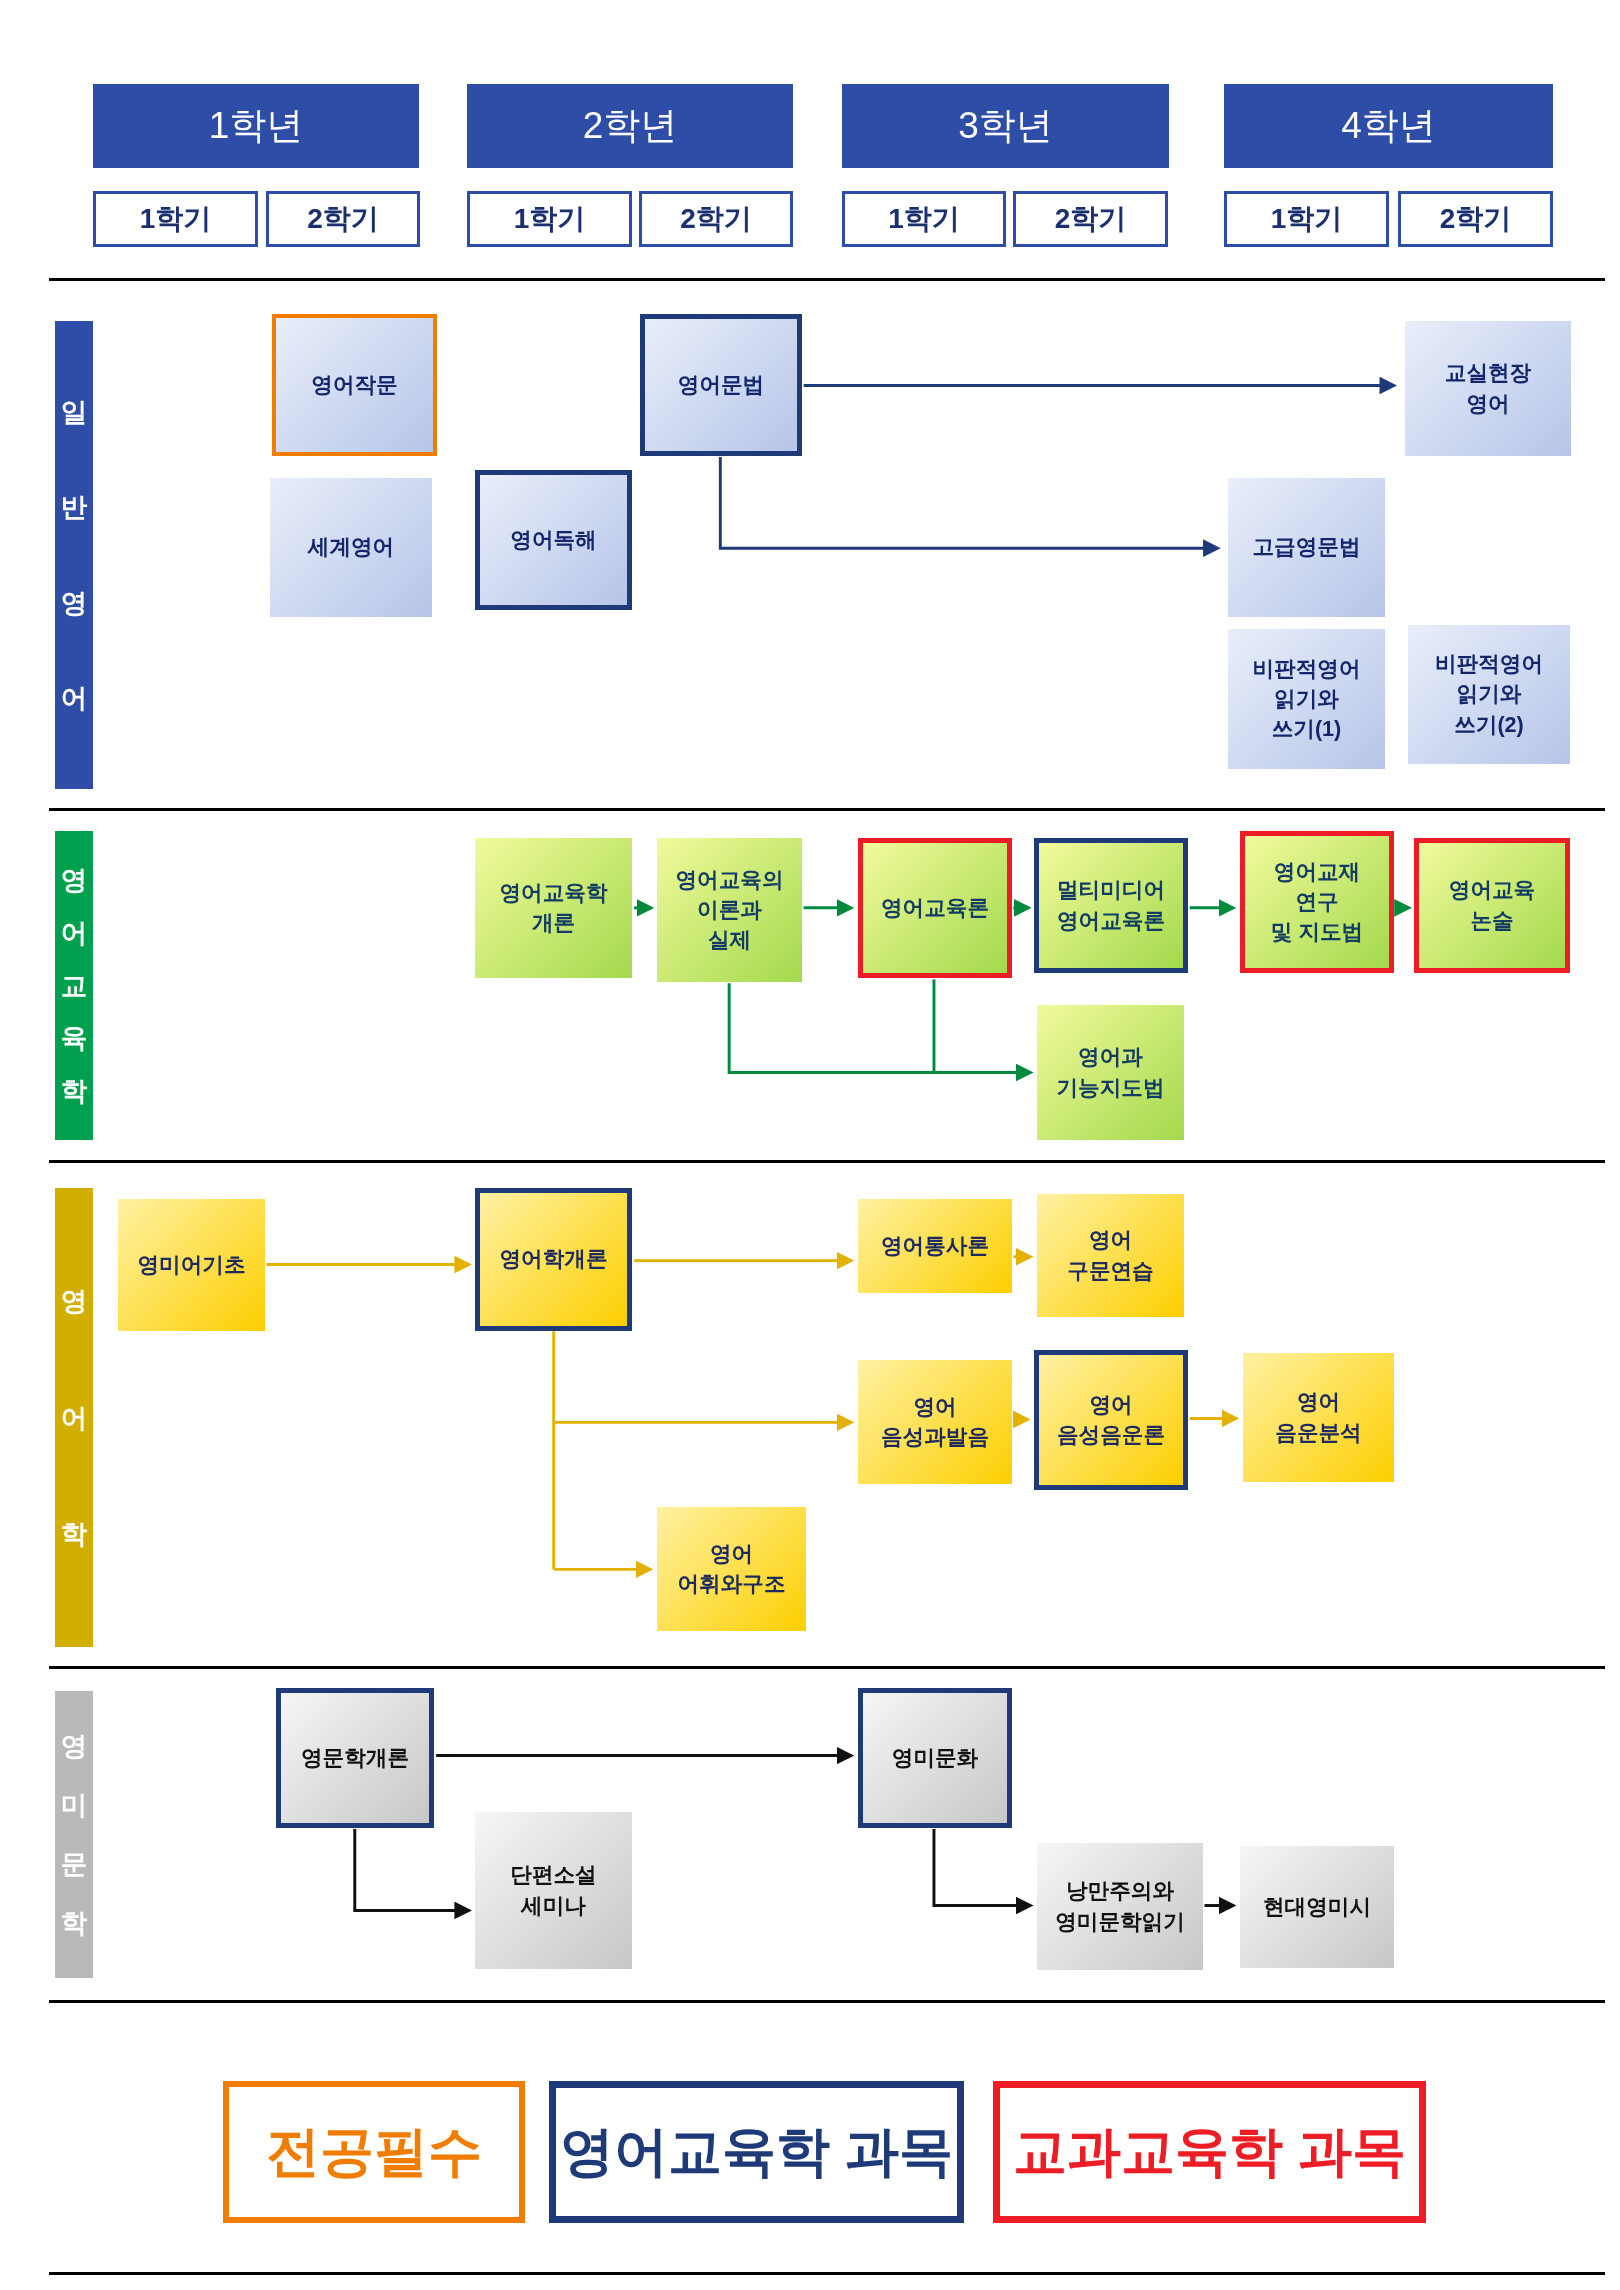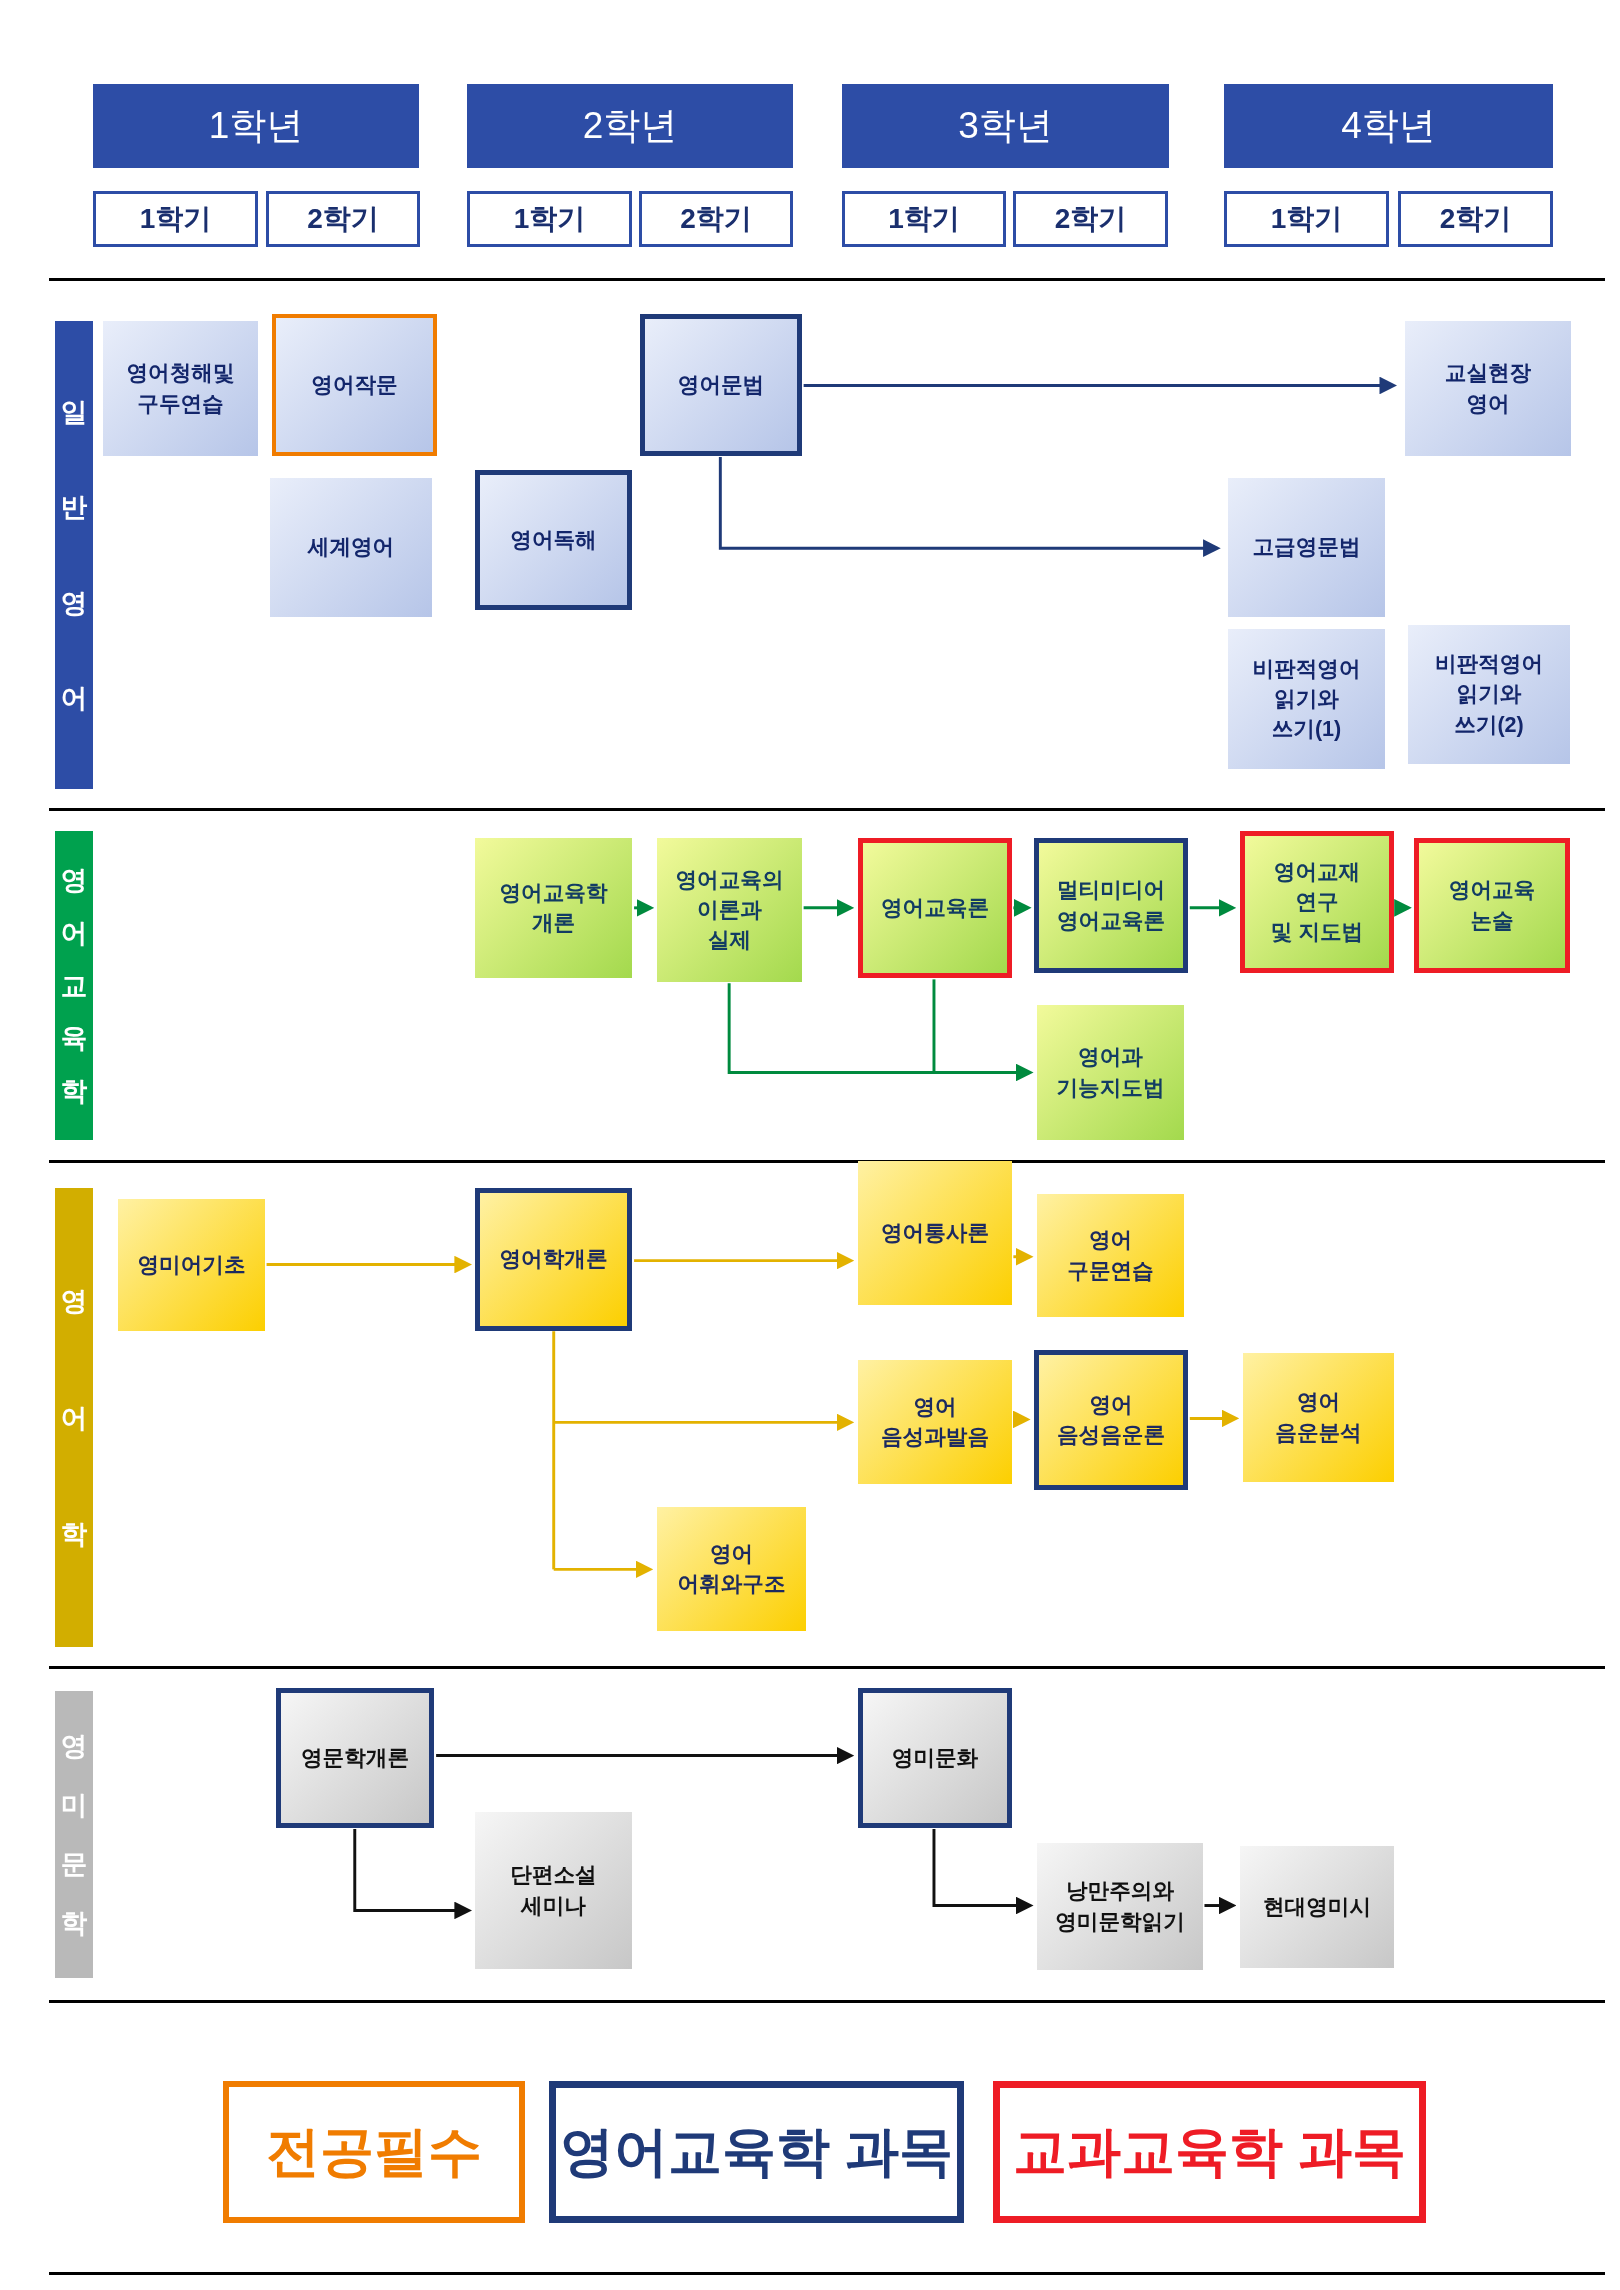--- a/index.html
+++ b/index.html
@@ -66,22 +66,20 @@
   <div class="hr" style="top:2000px"></div>
   <div class="hr" style="top:2272px"></div>
 
   <div class="vbar" style="left:55px;top:321px;height:468px;background:#2d4da6">
       <div>일</div>
       <div>반</div>
       <div>영</div>
       <div>어</div>
     </div>
 
-  <div class="box f1" style="left:103px;top:321px;width:155px;height:135px">영어청해및
-구두연습</div>
   <div class="box f1 bo" style="left:272px;top:314px;width:165px;height:142px">영어작문</div>
   <div class="box f1" style="left:270px;top:478px;width:162px;height:139px">세계영어</div>
   <div class="box f1 bn" style="left:475px;top:470px;width:157px;height:140px">영어독해</div>
   <div class="box f1 bn" style="left:640px;top:314px;width:162px;height:142px">영어문법</div>
   <div class="box f1" style="left:1405px;top:321px;width:166px;height:135px">교실현장
 영어</div>
   <div class="box f1" style="left:1228px;top:478px;width:157px;height:139px">고급영문법</div>
   <div class="box f1" style="left:1228px;top:629px;width:157px;height:140px">비판적영어
 읽기와
 쓰기(1)</div>
@@ -114,21 +112,21 @@
 논술</div>
 
   <div class="vbar" style="left:55px;top:1188px;height:459px;background:#d2ae00">
       <div>영</div>
       <div>어</div>
       <div>학</div>
     </div>
 
   <div class="box f3" style="left:118px;top:1199px;width:147px;height:132px">영미어기초</div>
   <div class="box f3 bn" style="left:475px;top:1188px;width:157px;height:143px">영어학개론</div>
-  <div class="box f3" style="left:858px;top:1161px;width:154px;height:144px">영어통사론</div>
+  <div class="box f3" style="left:858px;top:1199px;width:154px;height:94px">영어통사론</div>
   <div class="box f3" style="left:1037px;top:1194px;width:147px;height:123px">영어
 구문연습</div>
   <div class="box f3" style="left:858px;top:1360px;width:154px;height:124px">영어
 음성과발음</div>
   <div class="box f3 bn" style="left:1034px;top:1350px;width:154px;height:140px">영어
 음성음운론</div>
   <div class="box f3" style="left:1243px;top:1353px;width:151px;height:129px">영어
 음운분석</div>
   <div class="box f3" style="left:657px;top:1507px;width:149px;height:124px">영어
 어휘와구조</div>

